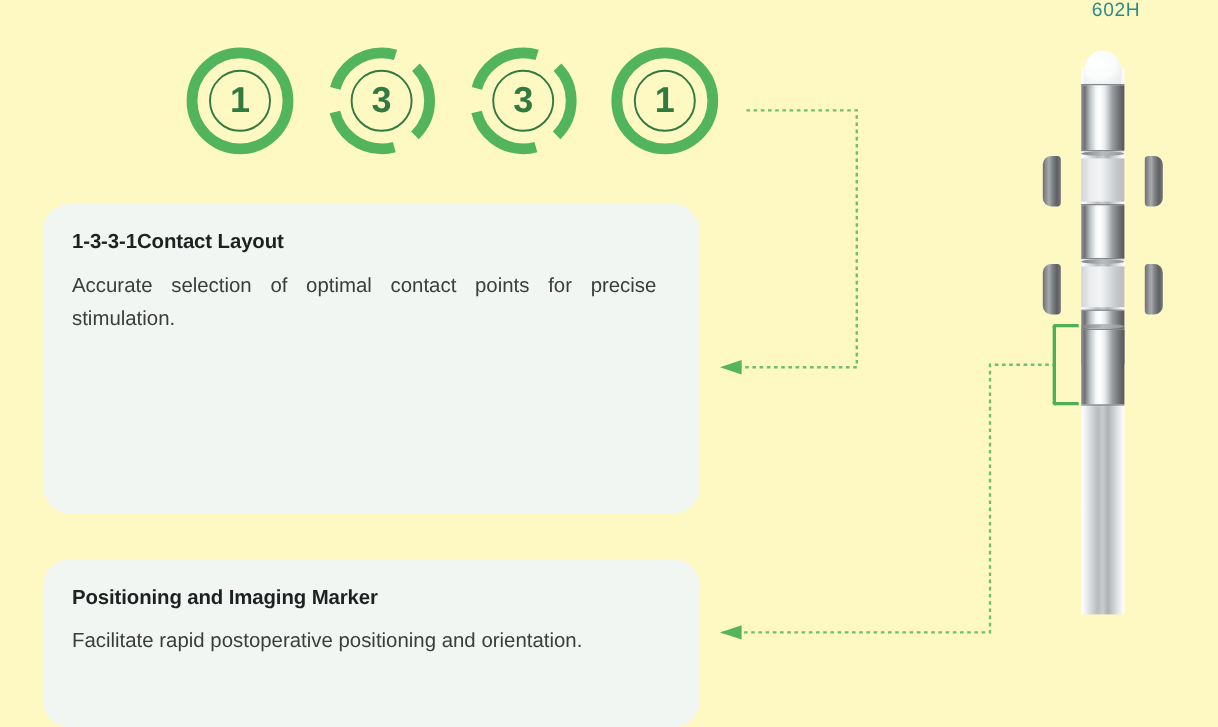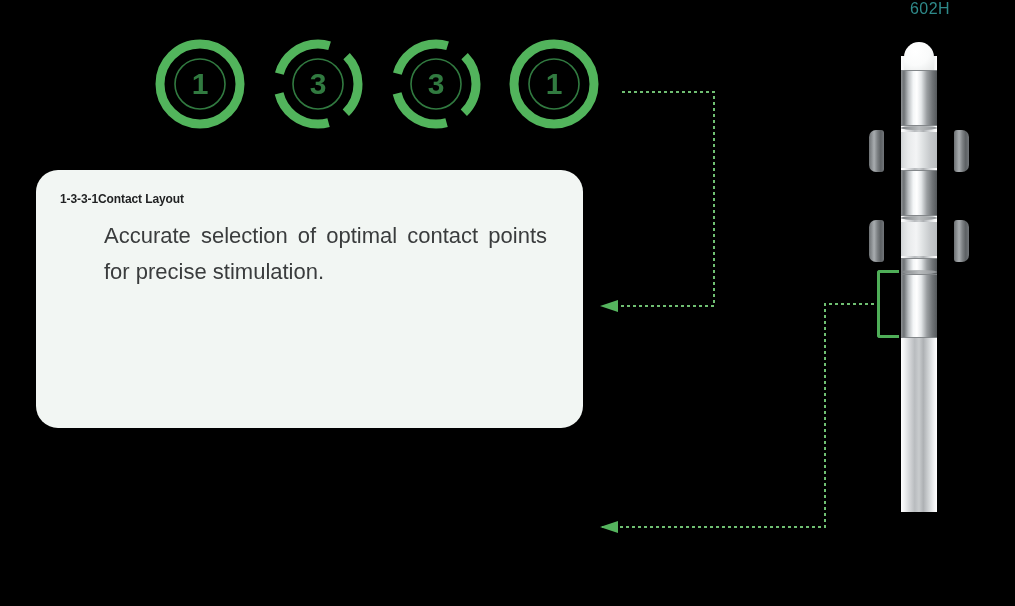--- a/index.html
+++ b/index.html
@@ -9,21 +9,21 @@
     height: 606px;
     background: #ffffff;
     font-family: "Liberation Sans", "DejaVu Sans", sans-serif;
     overflow: hidden;
   }
 
   #stage {
     position: relative;
     width: 1015px;
     height: 606px;
-    background: #000000;
+    background: #fef9c3;
   }
 
   
   #device-label {
     position: absolute;
     left: 860px;
     top: 0px;
     width: 140px;
     text-align: center;
     font-size: 16px;
@@ -64,34 +64,33 @@
   .info-card {
     position: absolute;
     background: #f2f6f3;
     border-radius: 22px;
     padding: 22px 36px 24px 24px;
   }
   #card-contact-layout { left: 36px; top: 170px; width: 547px; height: 258px; }
   #card-marker        { left: 36px; top: 466px; width: 547px; height: 140px; }
 
   .card-title {
-    font-size: 12px;
+    font-size: 17px;
     font-weight: 700;
     color: #1f2021;
     margin-bottom: 12px;
     letter-spacing: -0.1px;
   }
   .card-para {
-    font-size: 22px;
+    font-size: 17px;
     line-height: 1.62;
     color: #3a3c3d;
     text-align: justify;
     text-justify: inter-word;
     margin-bottom: 2px;
-    margin-left: 44px;
   }
   .card-para:last-child { margin-bottom: 0; }
 
   
   #connectors {
     position: absolute;
     inset: 0;
     pointer-events: none;
   }
 
@@ -216,20 +215,24 @@
       <span class="num">1</span>
     </div>
 
   </div>
 
   <div class="info-card" id="card-contact-layout">
     <div class="card-title">1-3-3-1Contact Layout</div>
     <p class="card-para">Accurate selection of optimal contact points for precise stimulation.</p>
   </div>
 
+  <div class="info-card" id="card-marker">
+    <div class="card-title">Positioning and Imaging Marker</div>
+    <p class="card-para">Facilitate rapid postoperative positioning and orientation.</p>
+  </div>
 
   <svg id="connectors" viewBox="0 0 1015 606">
 
     <polyline points="622,92 714,92 714,306 600,306" fill="none" stroke="#6fbf72" stroke-width="2" stroke-dasharray="3 3"></polyline>
     <polygon points="600,306 618,300 618,312" fill="#55b45e"></polygon>
 
     <polyline points="880,304 825,304 825,527 600,527" fill="none" stroke="#6fbf72" stroke-width="2" stroke-dasharray="3 3"></polyline>
     <polygon points="600,527 618,521 618,533" fill="#55b45e"></polygon>
   </svg>
 

